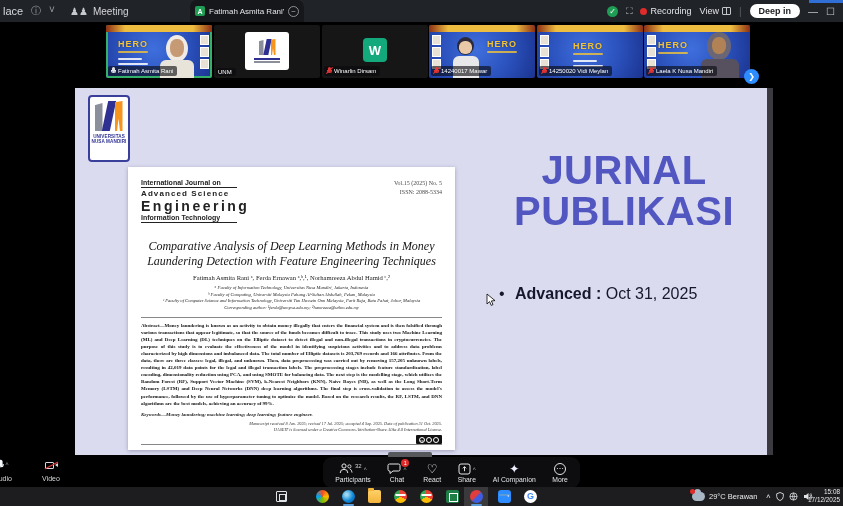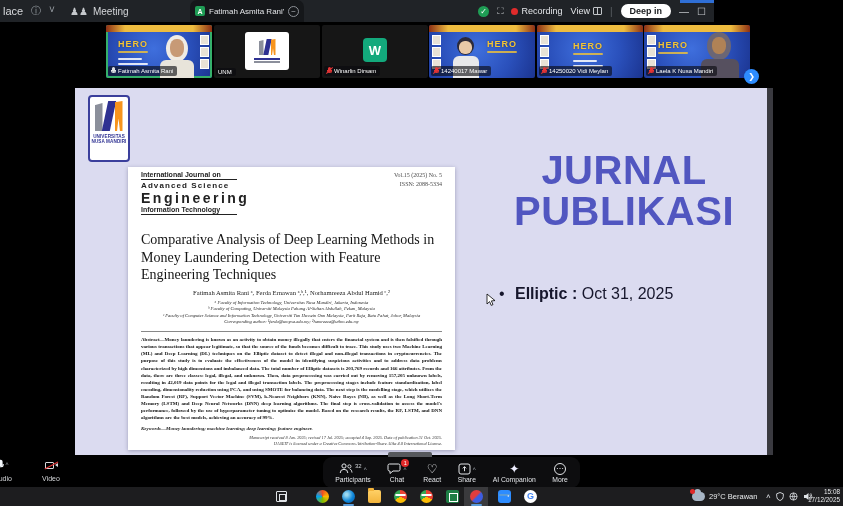--- a/index.html
+++ b/index.html
@@ -1,19 +1,19 @@
 <!DOCTYPE html>
 <html><head>
 <meta charset="utf-8">
 <style>
   * { margin:0; padding:0; box-sizing:border-box; }
   html,body { width:843px; height:506px; overflow:hidden; background:#000; font-family:"Liberation Sans",sans-serif; }
 
   
-  #topbar { position:absolute; left:0; top:0; width:714px; height:22px; background:#202327; color:#cfd2d6; font-size:10px; }
+  #topbar { position:absolute; left:0; top:0; width:843px; height:22px; background:#202327; color:#cfd2d6; font-size:10px; }
   #win-fragment { position:absolute; left:3px; top:5px; color:#d8dadd; font-size:11px; }
   .tb-icon { position:absolute; top:4px; color:#9aa0a6; font-size:10px; }
   #meeting-tab { position:absolute; left:70px; top:0; height:22px; display:flex; align-items:center; gap:5px; color:#d4d6d9; }
   #meeting-people { font-size:10px; color:#c6c9cd; }
   #share-tab { position:absolute; left:190px; top:0; width:114px; height:22px; background:#15171a; border-radius:7px 7px 0 0; display:flex; align-items:center; gap:4px; padding:0 5px; }
   #share-tab .avatar { width:10px; height:10px; border-radius:2px; background:#1f9d55; color:#fff; font-size:7px; font-weight:bold; display:flex; align-items:center; justify-content:center; flex:none; }
   #share-tab .label { font-size:8px; color:#e3e5e8; white-space:nowrap; overflow:hidden; }
   #share-tab .minus { width:11px; height:11px; border:1px solid #8d9197; border-radius:50%; color:#aeb2b8; font-size:8px; line-height:9px; text-align:center; flex:none; }
   #topbar-right { position:absolute; right:8px; top:0; height:22px; display:flex; align-items:center; gap:8px; }
   .shieldcheck { width:11px; height:11px; background:#1f9d55; border-radius:50%; color:#fff; font-size:8px; line-height:11px; text-align:center; }
@@ -67,29 +67,29 @@
   #logo-box .unm-text { margin-top:3px; text-align:center; font-size:4.6px; font-weight:bold; color:#2e3192; line-height:1.15; letter-spacing:0.1px; }
   #heading { position:absolute; left:388px; top:62px; width:322px; text-align:center; color:#5156c0; font-weight:bold; font-size:40px; line-height:1.02; letter-spacing:0.5px; }
   #bullets { position:absolute; left:424px; top:196px; width:266px; color:#16162c; font-size:16px; line-height:1.28; }
   #bullets ul { list-style:none; }
   #bullets li { position:relative; padding-left:16px; margin-bottom:4px; }
   #bullets li::before { content:"•"; position:absolute; left:0; top:0; }
   #bullet-1 { text-align:justify; }
   #bullet-2 b { font-weight:bold; }
 
   
-  #paper { position:absolute; left:53px; top:79px; width:327px; height:283px; background:#fff; box-shadow:0 1px 4px rgba(40,40,80,.35); padding:4px 13px 0 13px; overflow:hidden; font-family:"Liberation Serif",serif; color:#1b1b1b; }
+  #paper { position:absolute; left:53px; top:79px; width:327px; height:283px; background:#fff; box-shadow:0 1px 4px rgba(40,40,80,.35); padding:12px 13px 0 13px; overflow:hidden; font-family:"Liberation Serif",serif; color:#1b1b1b; }
   #paper-head { display:flex; justify-content:space-between; align-items:flex-start; }
   #journal-name { width:96px; color:#222; font-family:"Liberation Sans",sans-serif; }
   #journal-name .l1 { font-size:7px; font-weight:bold; border-bottom:1.5px solid #222; padding-bottom:1px; }
   #journal-name .l2 { font-size:8px; font-weight:bold; letter-spacing:1.1px; margin-top:1px; }
   #journal-name .l3 { font-size:14px; font-weight:bold; letter-spacing:2.5px; }
   #journal-name .l4 { font-size:7px; font-weight:bold; border-bottom:1.5px solid #222; padding-bottom:1px; }
   #vol-block { text-align:right; font-size:6px; color:#4a4a4a; line-height:1.5; }
-  #paper-title { margin-top:16px; font-size:14px; line-height:1.25; color:#151515; }
+  #paper-title { margin-top:16px; text-align:center; font-size:12px; line-height:1.25; color:#151515;font-style:italic; }
   #paper-authors { margin-top:5px; text-align:center; font-size:6.6px; }
   .affil { text-align:center; font-style:italic; font-size:4.6px; line-height:1.45; color:#222; }
   .affil.first { margin-top:4px; }
   #paper hr { border:none; border-top:0.8px solid #888; margin:5px 0 4px 0; }
   #paper-abstract { font-size:5px; font-weight:bold; text-align:justify; line-height:1.42; color:#111; }
   #paper-keywords { margin-top:5px; font-size:5px; font-weight:bold; font-style:italic; }
   #manuscript { margin-top:4px; text-align:right; font-style:italic; font-size:4.3px; line-height:1.45; color:#333; }
   #cc-badge { float:right; margin-top:2px; width:26px; height:9px; background:#111; border-radius:1px; display:flex; align-items:center; justify-content:space-around; padding:0 2px; }
   #cc-badge span { width:6px; height:6px; border:1px solid #fff; border-radius:50%; color:#fff; font-size:4px; line-height:5px; text-align:center; }
   #paper-bottom-rule { clear:both; border-top:0.8px solid #888; margin-top:3px; }
@@ -320,21 +320,21 @@
     </span>
   </div>
 
   <div id="heading">
     <div>JURNAL</div>
     <div>PUBLIKASI</div>
   </div>
 
   <div id="bullets">
     <ul>
-      <li id="bullet-2"><b>Elliptic :</b><span> Oct 31, 2025</span></li>
+      <li id="bullet-2"><b>Advanced :</b><span> Oct 31, 2025</span></li>
     </ul>
   </div>
 
   <div id="paper">
     <div id="paper-head">
       <div id="journal-name">
         <div class="l1">International Journal on</div>
         <div class="l2">Advanced Science</div>
         <div class="l3">Engineering</div>
         <div class="l4">Information Technology</div>

